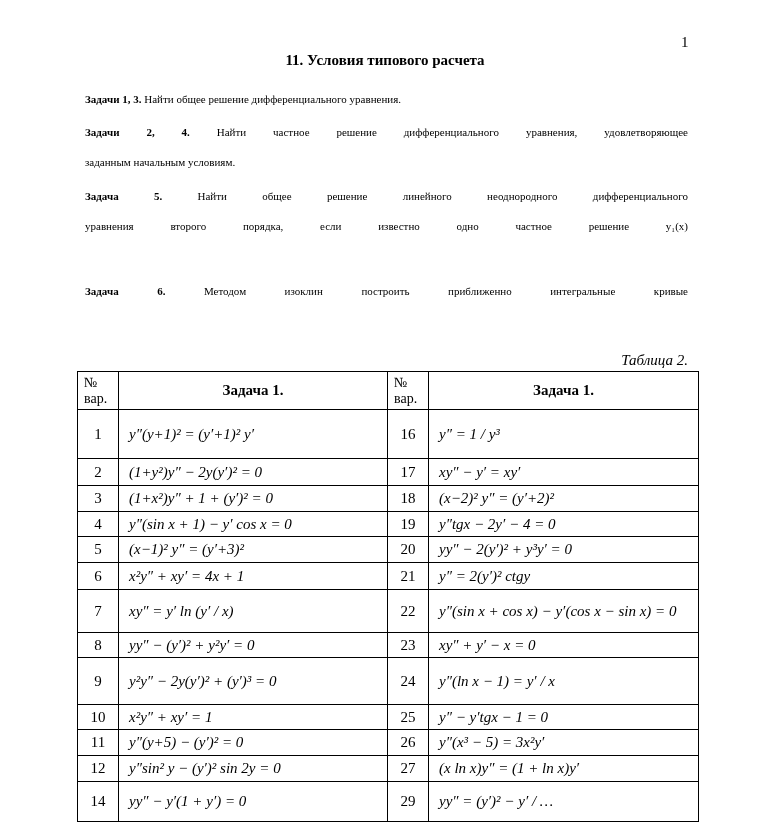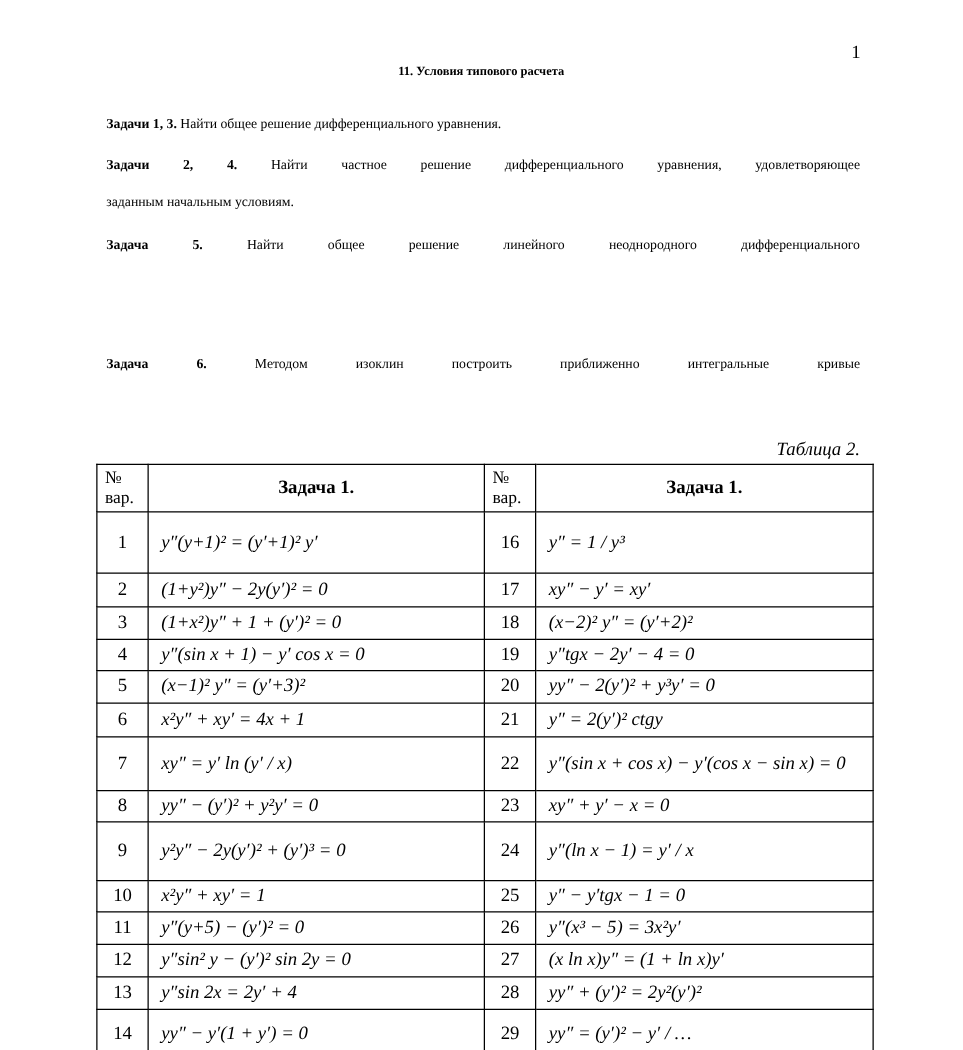--- a/index.html
+++ b/index.html
@@ -1,21 +1,21 @@
 <!DOCTYPE html>
 <html><head>
 <meta charset="utf-8">
 <style>
   html, body { margin: 0; padding: 0; background: #ffffff; }
   body {
     width: 770px; height: 840px; overflow: hidden; position: relative;
     font-family: "Liberation Serif", serif; color: #000;
   }
   .page-num { position: absolute; left: 681px; top: 34px; font-size: 15px; }
-  .title { position: absolute; left: 0; width: 770px; top: 52px; text-align: center; font-weight: bold; font-size: 10px; }
+  .title { position: absolute; left: 0; width: 770px; top: 52px; text-align: center; font-weight: bold; font-size: 15px; }
   .para { position: absolute; left: 85px; width: 603px; font-size: 11px; line-height: 30px; }
   .para b { font-weight: bold; }
   .justify { text-align: justify; text-align-last: justify; }
   .line { display: block; height: 30px; }
   .caption { position: absolute; right: 82px; top: 352px; font-style: italic; font-size: 15px; }
   table.grid {
     position: absolute; left: 77px; top: 371px; width: 621px;
     border-collapse: collapse; font-size: 15px; table-layout: fixed;
   }
   table.grid td, table.grid th { border: 1px solid #000; padding: 0; }
@@ -34,20 +34,21 @@
   <span class="line"><b>Задачи 1, 3.</b><span> Найти общее решение дифференциального уравнения.</span></span>
 </div>
 
 <div class="para" style="top:117px;">
   <span class="line justify"><b>Задачи 2, 4.</b><span> Найти частное решение дифференциального уравнения, удовлетворяющее</span></span>
   <span class="line">заданным начальным условиям.</span>
 </div>
 
 <div class="para" style="top:181px;">
   <span class="line justify"><b>Задача 5.</b><span> Найти общее решение линейного неоднородного дифференциального</span></span>
+  <span class="line justify">уравнения второго порядка, если известно одно частное решение y₁(x)</span>
 </div>
 
 <div class="para" style="top:276px;">
   <span class="line justify"><b>Задача 6.</b><span> Методом изоклин построить приближенно интегральные кривые</span></span>
 </div>
 
 <div class="caption">Таблица 2.</div>
 
 <table class="grid">
   <colgroup>
@@ -130,26 +131,20 @@
         <td class="eq" style="font-style: italic;">y″(y+5) − (y′)² = 0</td>
         <td class="n">26</td>
         <td class="eq" style="font-style: italic;">y″(x³ − 5) = 3x²y′</td>
       </tr>
       <tr style="height: 26px;">
         <td class="n">12</td>
         <td class="eq" style="font-style: italic;">y″sin² y − (y′)² sin 2y = 0</td>
         <td class="n">27</td>
         <td class="eq" style="font-style: italic;">(x ln x)y″ = (1 + ln x)y′</td>
       </tr>
-      <tr style="height: 26px;">
-        <td class="n">13</td>
-        <td class="eq" style="font-style: italic;">y″sin 2x = 2y′ + 4</td>
-        <td class="n">28</td>
-        <td class="eq" style="font-style: italic;">yy″ + (y′)² = 2y²(y′)²</td>
-      </tr>
       <tr style="height: 40px;">
         <td class="n">14</td>
         <td class="eq" style="font-style: italic;">yy″ − y′(1 + y′) = 0</td>
         <td class="n">29</td>
         <td class="eq" style="font-style: italic;">yy″ = (y′)² − y′ / …</td>
       </tr>
     </tbody>
 </table>
 
 </body></html>

